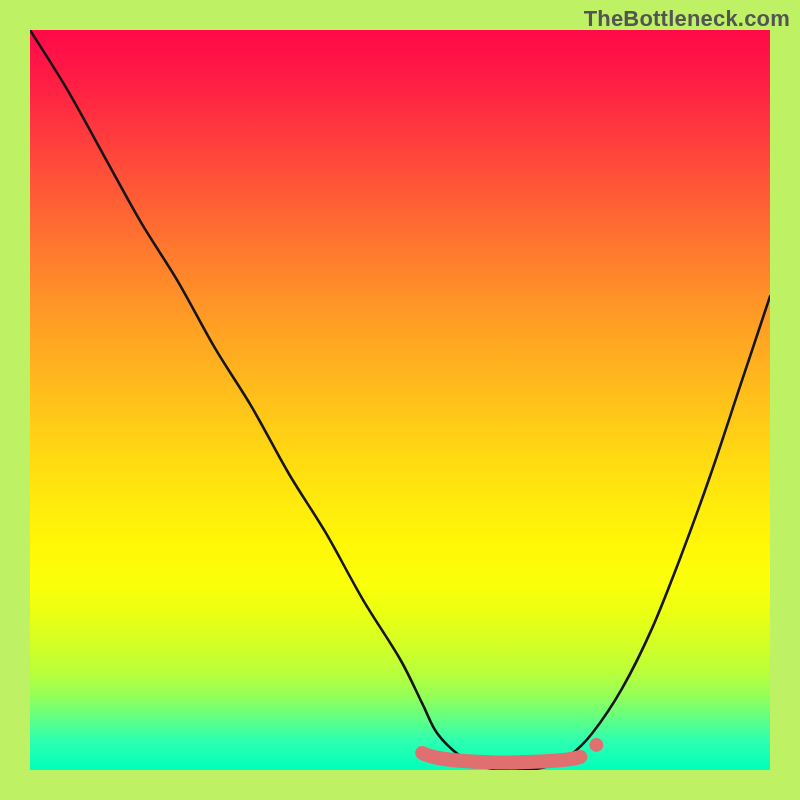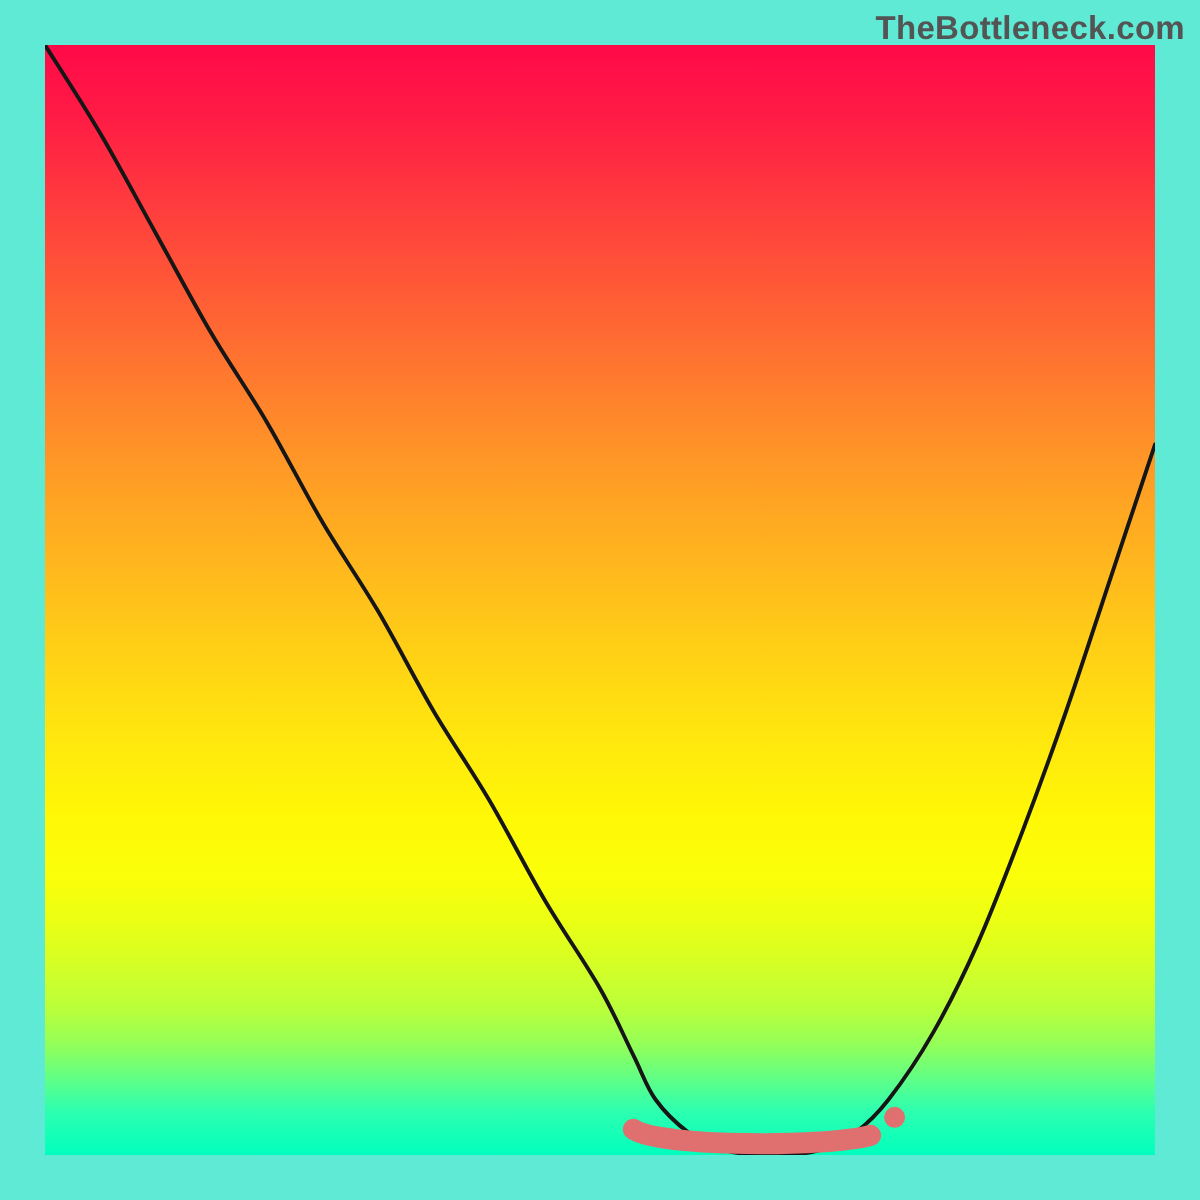--- a/index.html
+++ b/index.html
@@ -1,21 +1,21 @@
 <!DOCTYPE html>
 <html><head>
 <meta charset="utf-8">
 <style>
   * { margin: 0; padding: 0; box-sizing: border-box; }
   html, body { width: 800px; height: 800px; overflow: hidden; background: #000; }
   .frame {
     position: relative;
     width: 800px;
     height: 800px;
-    background: #5eead4;
+    background: #bef264;
   }
   .plot {
     position: absolute;
     left: 30px;
     top: 30px;
     width: 740px;
     height: 740px;
     overflow: hidden;
   }
   .gradient {

